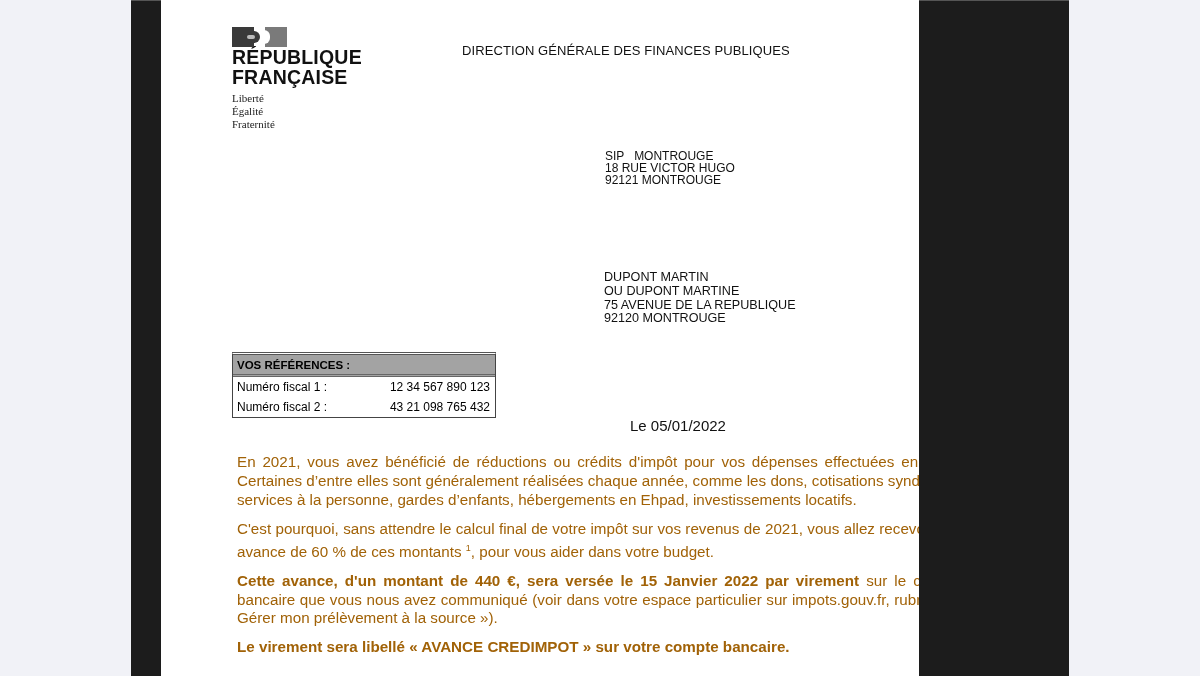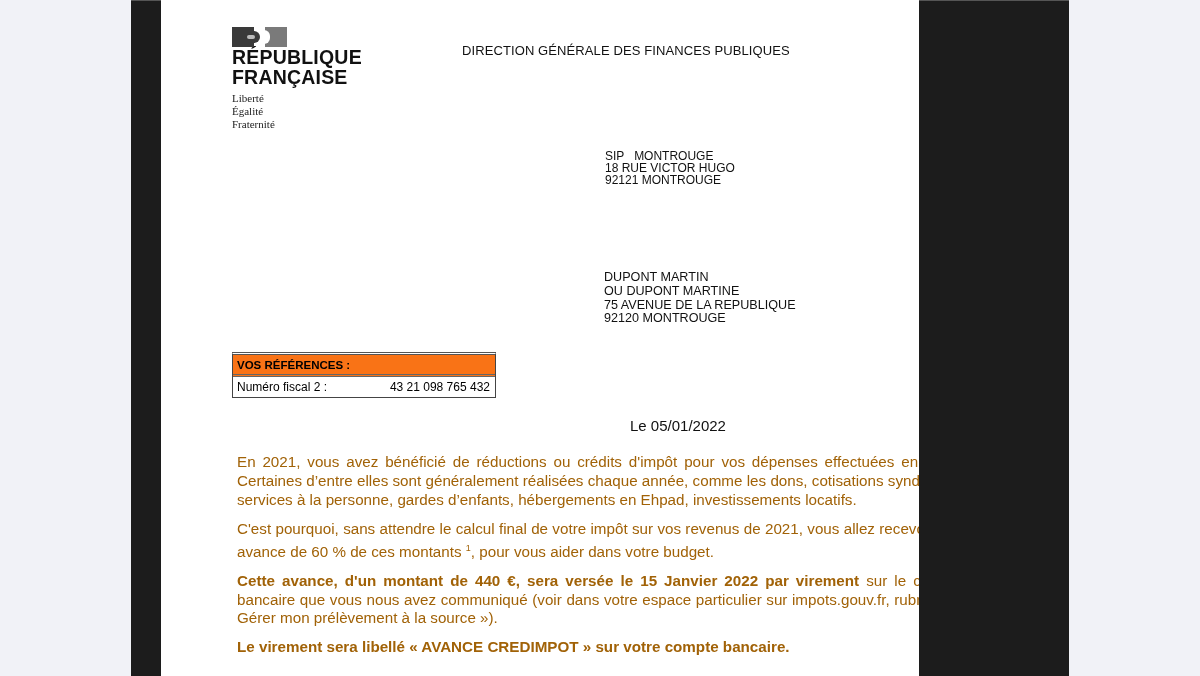--- a/index.html
+++ b/index.html
@@ -31,21 +31,21 @@
   .motto { font-family: "Liberation Serif", serif; font-size: 11px; line-height: 13px; color: #222; margin-top: 5px; }
 
   .dgfip { position: absolute; left: 301px; top: 43px; font-size: 13px; color: #111; letter-spacing: 0.1px; }
 
   .sip { position: absolute; left: 444px; top: 150px; font-size: 12px; line-height: 12px; color: #111; }
   .sip div { white-space: pre; }
 
   .addressee { position: absolute; left: 443px; top: 271px; font-size: 12.6px; line-height: 13.8px; color: #111; }
 
   .refs { position: absolute; left: 71px; top: 352px; width: 262px; border: 1px solid #444; border-top: 3px double #555; }
-  .refs-header { background: #f97316; font-weight: bold; font-size: 11.5px; padding: 4px 4px 3px; border-bottom: 3px double #666; }
+  .refs-header { background: #a3a3a3; font-weight: bold; font-size: 11.5px; padding: 4px 4px 3px; border-bottom: 3px double #666; }
   .refs-row { display: flex; justify-content: space-between; font-size: 12px; padding: 2px 5px 2px 4px; line-height: 16px; }
 
   .date { position: absolute; left: 469px; top: 417px; font-size: 15px; color: #111; }
 
   .body-text { position: absolute; left: 76px; top: 453px; width: 726px; font-size: 15.2px; line-height: 18.9px; color: #a16207; }
   .body-text p { margin: 0 0 10px 0; text-align: justify; }
   .body-text sup { font-size: 9px; }
   .b { font-weight: bold; }
 </style>
 </head>
@@ -83,20 +83,24 @@
   <div class="addressee">
     <div>DUPONT MARTIN</div>
     <div>OU DUPONT MARTINE</div>
     <div>75 AVENUE DE LA REPUBLIQUE</div>
     <div>92120 MONTROUGE</div>
   </div>
 
   <div class="refs">
     <div class="refs-header">VOS RÉFÉRENCES :</div>
     <div class="refs-row">
+      <span>Numéro fiscal 1 :</span>
+      <span>12 34 567 890 123</span>
+    </div>
+    <div class="refs-row">
       <span>Numéro fiscal 2 :</span>
       <span>43 21 098 765 432</span>
     </div>
   </div>
 
   <div class="date">Le 05/01/2022</div>
 
   <div class="body-text">
     <p>En 2021, vous avez bénéficié de réductions ou crédits d'impôt pour vos dépenses effectuées en 2020. Certaines d’entre elles sont généralement réalisées chaque année, comme les dons, cotisations syndicales, services à la personne, gardes d’enfants, hébergements en Ehpad, investissements locatifs.</p>
     <p><span>C'est pourquoi, sans attendre le calcul final de votre impôt sur vos revenus de 2021, vous allez recevoir une avance de 60 % de ces montants </span><sup>1</sup><span>, pour vous aider dans votre budget.</span></p>

